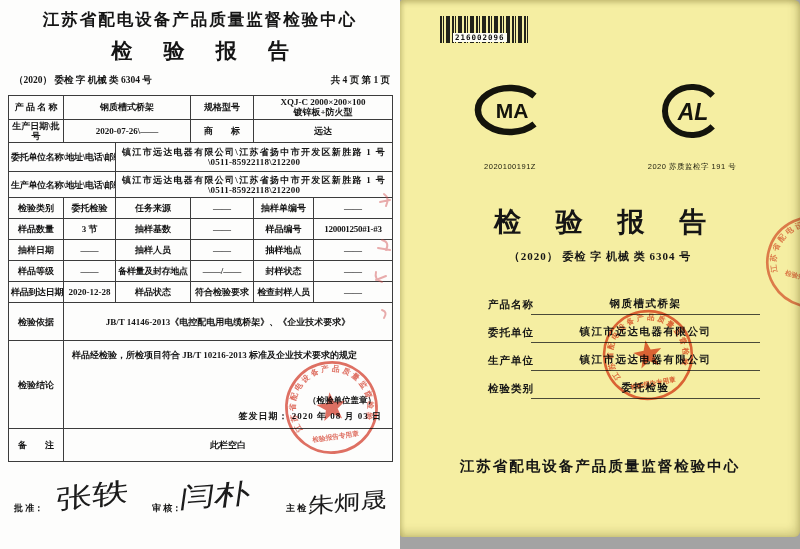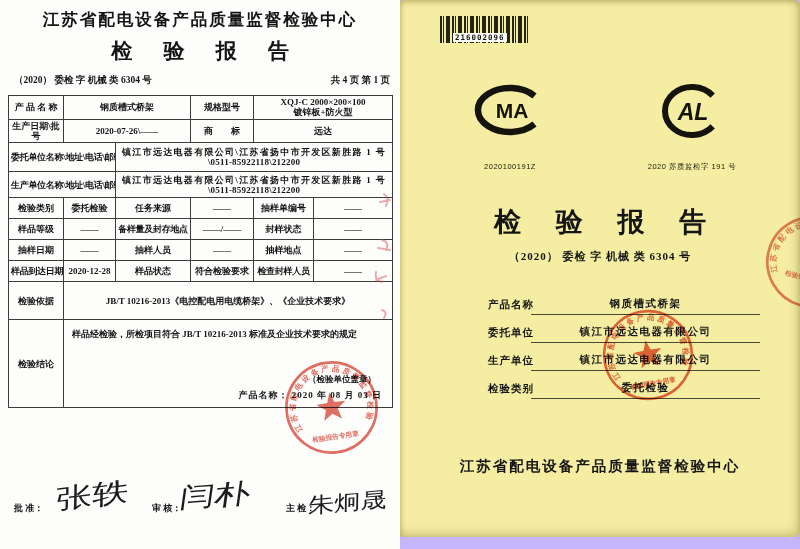--- a/index.html
+++ b/index.html
@@ -1,18 +1,18 @@
 <!DOCTYPE html>
 <html><head>
 <meta charset="utf-8">
 <style>
   * { margin:0; padding:0; box-sizing:border-box; }
   html,body { width:800px; height:549px; background:#ffffff; overflow:hidden;
     font-family:"Liberation Serif", serif; color:#151515; }
-  .canvas { position:relative; width:800px; height:549px; background:#c4b5fd; }
+  .canvas { position:relative; width:800px; height:549px; background:#a3a3a3; }
 
   
   .page-left { position:absolute; left:0; top:0; width:400px; height:549px; background:#fdfdfc; overflow:hidden; }
   .org-title { position:absolute; top:9px; left:0; width:100%; text-align:center;
     font-size:16.5px; font-weight:bold; letter-spacing:2px; }
   .report-title { position:absolute; top:37px; left:0; width:100%; text-align:center;
     font-size:21px; font-weight:bold; letter-spacing:13px; text-indent:13px; }
   .doc-row { position:absolute; top:74px; left:14px; right:10px; display:flex;
     justify-content:space-between; font-size:9.5px; font-weight:bold; }
 
@@ -126,57 +126,69 @@
       </tr>
       <tr style="height:21px">
         <td class="lbl">检验类别</td>
         <td>委托检验</td>
         <td class="lbl">任务来源</td>
         <td>——</td>
         <td class="lbl">抽样单编号</td>
         <td>——</td>
       </tr>
       <tr style="height:21px">
+        <td class="lbl">样品数量</td>
+        <td>3 节</td>
+        <td class="lbl">抽样基数</td>
+        <td>——</td>
+        <td class="lbl">样品编号</td>
+        <td class="lbl-sm">120001250#1-#3</td>
+      </tr>
+      <tr style="height:21px">
+        <td class="lbl">抽样日期</td>
+        <td>——</td>
+        <td class="lbl">抽样人员</td>
+        <td>——</td>
+        <td class="lbl">抽样地点</td>
+        <td>——</td>
+      </tr>
+      <tr style="height:21px">
         <td class="lbl">样品等级</td>
         <td>——</td>
         <td class="lbl-sm">备样量及封存地点</td>
         <td>——/——</td>
         <td class="lbl">封样状态</td>
-        <td>——</td>
-      </tr>
-      <tr style="height:21px">
-        <td class="lbl">抽样日期</td>
-        <td>——</td>
-        <td class="lbl">抽样人员</td>
-        <td>——</td>
-        <td class="lbl">抽样地点</td>
         <td>——</td>
       </tr>
       <tr style="height:21px">
         <td class="lbl-sm">样品到达日期</td>
         <td>2020-12-28</td>
         <td class="lbl">样品状态</td>
         <td>符合检验要求</td>
         <td class="lbl-sm">检查封样人员</td>
         <td>——</td>
       </tr>
       <tr style="height:38px">
         <td class="lbl">检验依据</td>
-        <td colspan="5" class="val-left">JB/T 10216-2013《电控配电用电缆桥架》、《企业技术要求》</td>
+        <td colspan="5" class="val-left">JB/T 14146-2013《电控配电用电缆桥架》、《企业技术要求》</td>
       </tr>
       <tr style="height:88px">
         <td class="lbl">检验结论</td>
         <td colspan="5" class="concl-cell">
           <div class="concl-text">样品经检验，所检项目符合 JB/T 10216-2013 标准及企业技术要求的规定</div>
           <div class="seal-note">（检验单位盖章）</div>
           <div class="issue-line">
-            <span>产品名称：</span>
+            <span>签发日期：</span>
             <span>2020  年  08  月  03  日</span>
           </div>
         </td>
+      </tr>
+      <tr style="height:33px">
+        <td class="lbl">备　　注</td>
+        <td colspan="5" class="val-left">此栏空白</td>
       </tr>
     </tbody>
       </table>
 
     <div class="sign-row">
       <span class="sign-label" style="left:2px">批  准：</span>
       <span class="sig sig-1">张轶</span>
       <span class="sign-label" style="left:140px">审  核：</span>
       <span class="sig sig-2">闫朴</span>
       <span class="sign-label" style="left:274px">主  检：</span>

